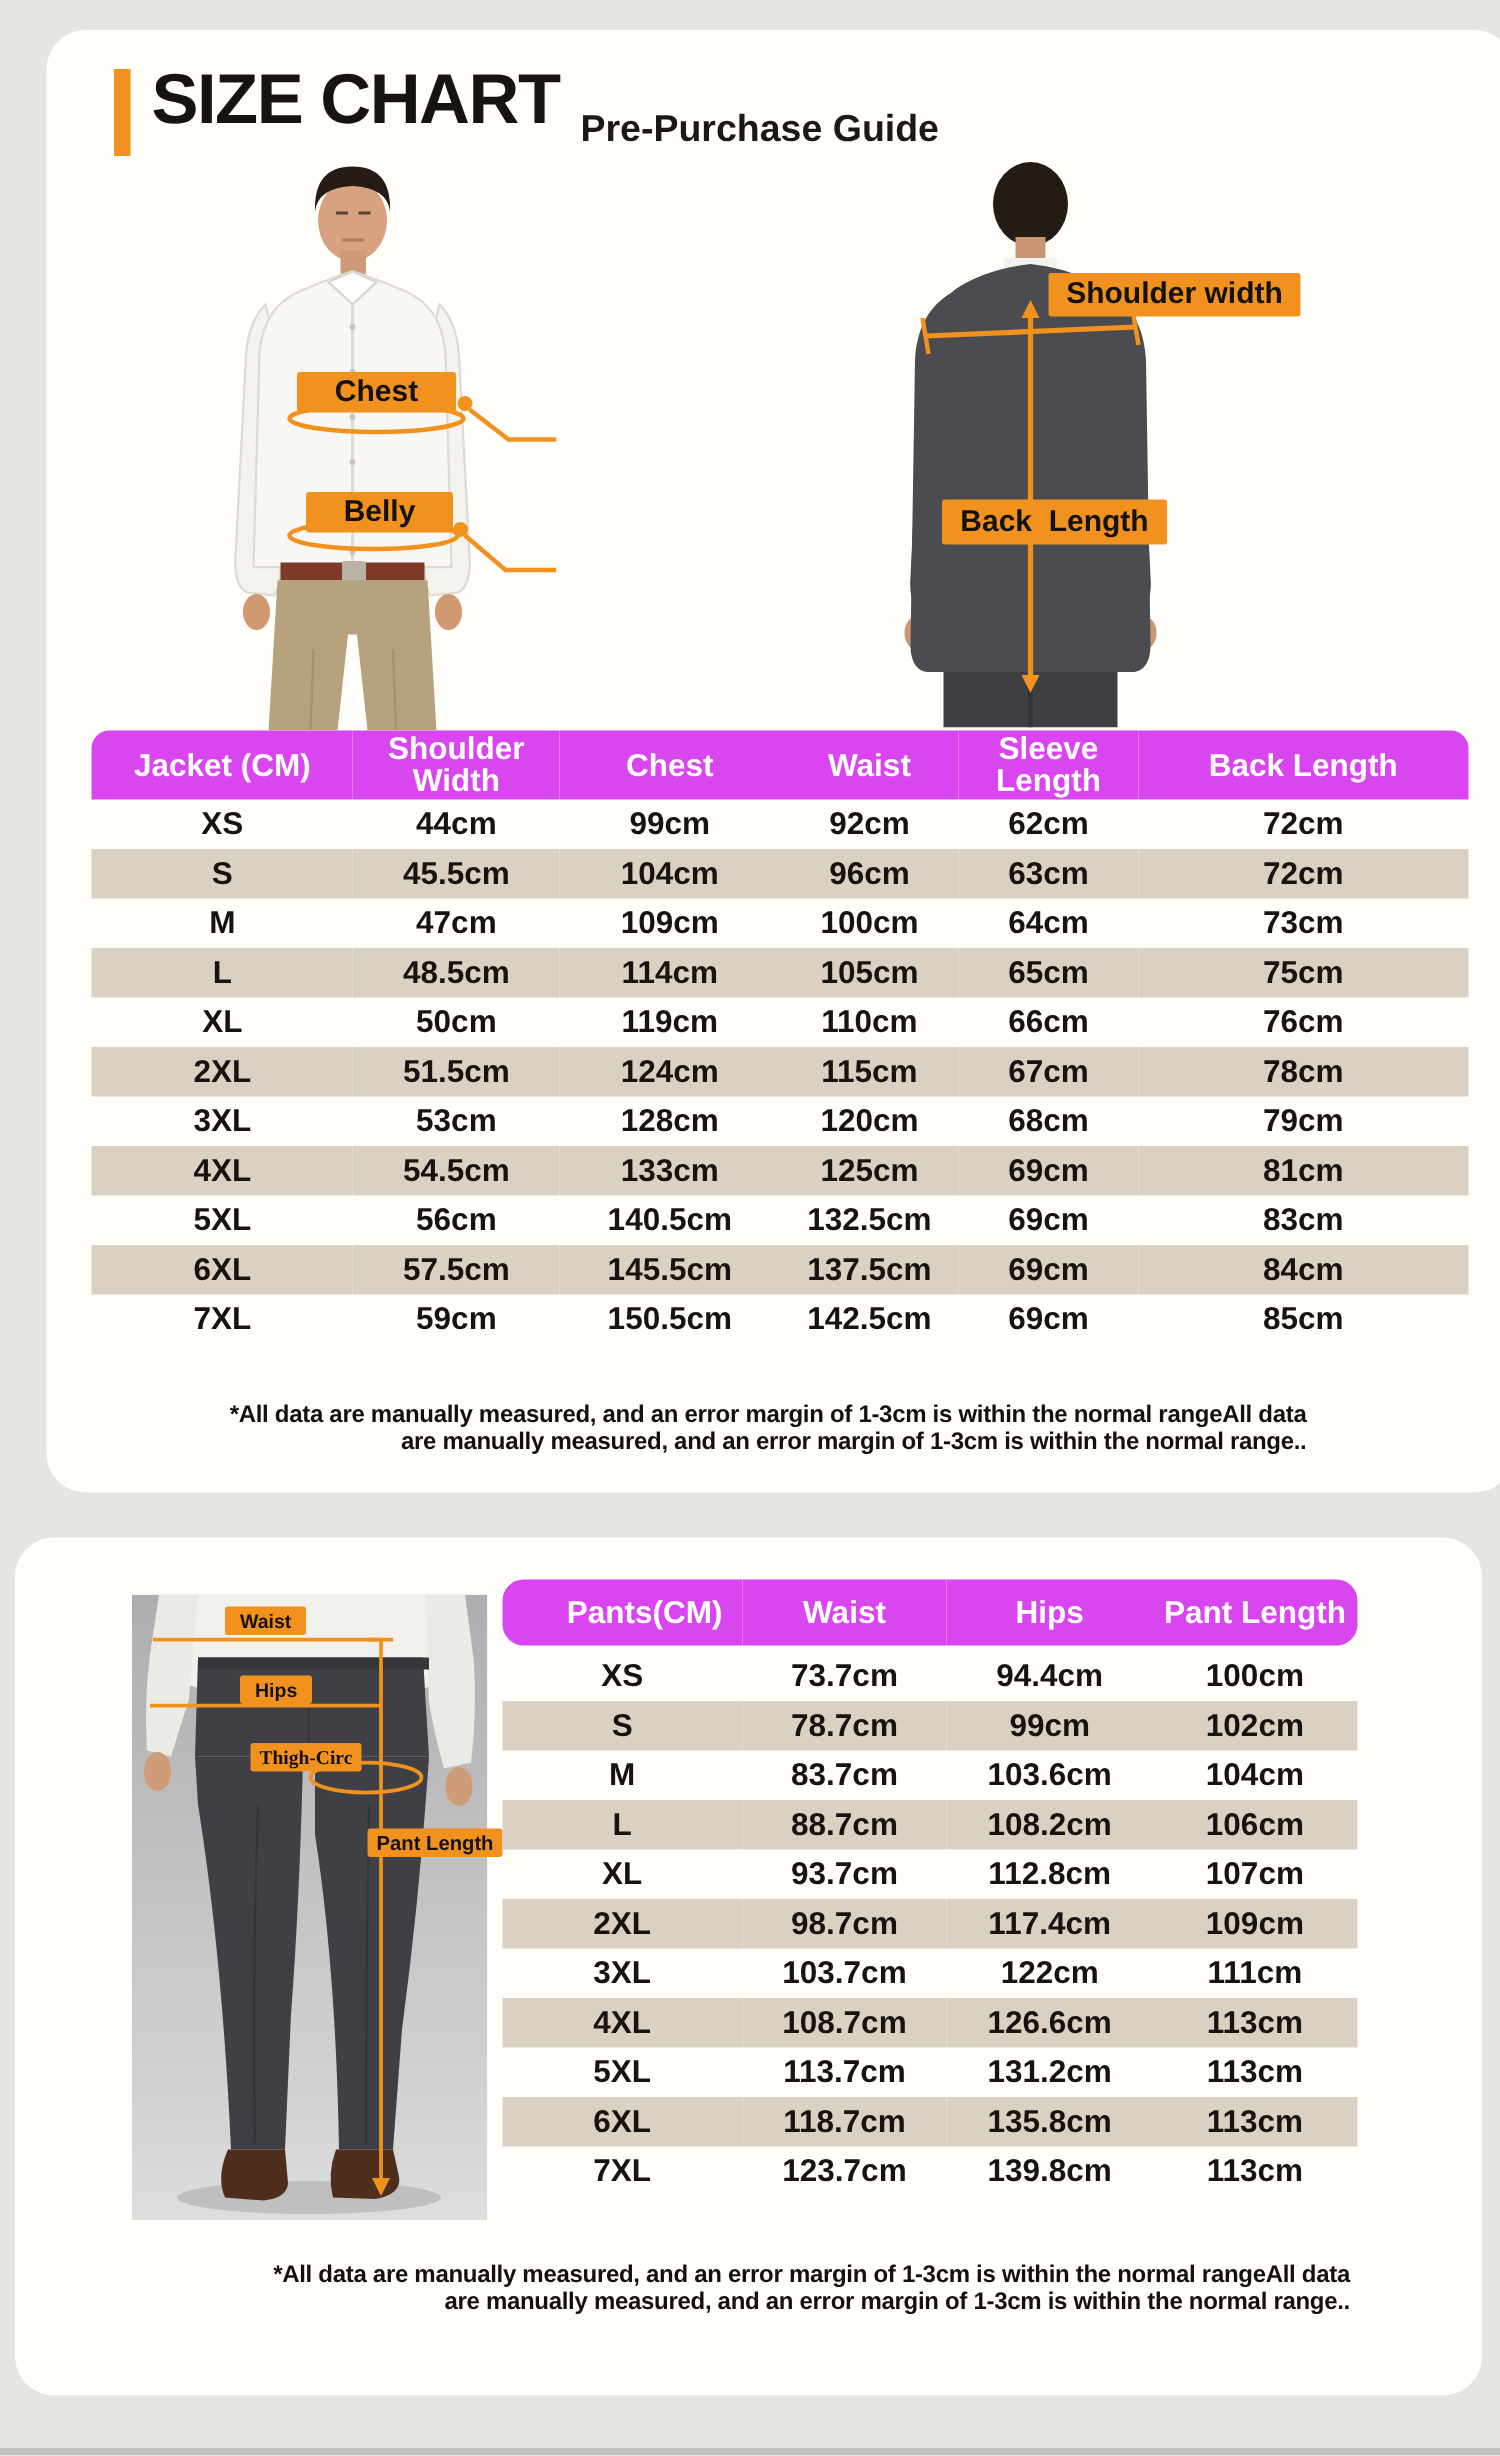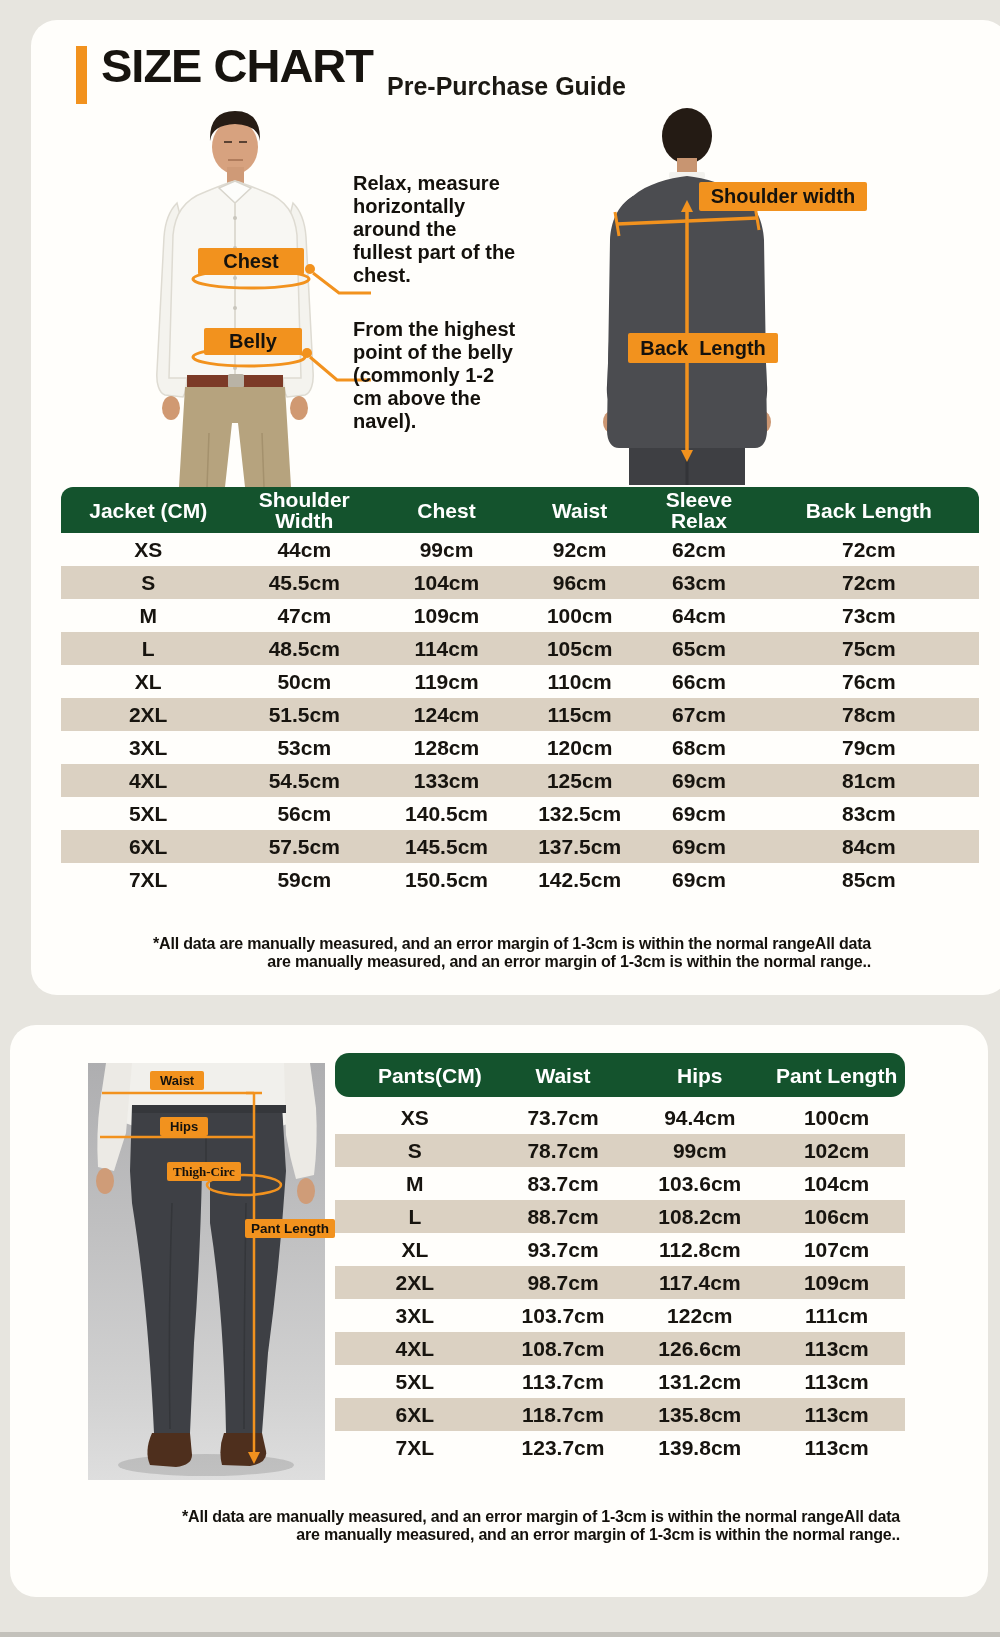--- a/index.html
+++ b/index.html
@@ -18,21 +18,21 @@
   #figures{position:absolute;left:0;top:80px;width:978px;height:387px;}
   #figures svg{position:absolute;}
   .chip{position:absolute;background:#F2921E;color:#15120d;font-weight:bold;
         text-align:center;border-radius:2px;white-space:nowrap;}
   .chip.big{font-size:20px;height:27px;line-height:27px;}
   .note{position:absolute;width:164px;font-size:20px;font-weight:bold;line-height:23px;color:#14110c;}
 
   
   table{border-collapse:collapse;table-layout:fixed;position:absolute;}
   th,td{text-align:center;vertical-align:middle;padding:0;}
-  thead th{background:#14532d;color:#ffffff;font-size:21px;line-height:21px;font-weight:bold;}
+  thead th{background:#d946ef;color:#ffffff;font-size:21px;line-height:21px;font-weight:bold;}
   tbody td{font-size:21px;font-weight:bold;color:#17140f;height:33px;}
   tbody tr.alt{background:#dbd1c2;}
   #jacket-table{left:30px;top:467px;width:918px;}
   #jacket-table thead th{height:46px;}
   #jacket-table thead th:first-child{border-radius:12px 0 0 0;}
   #jacket-table thead th:last-child{border-radius:0 12px 0 0;}
   #pants-table{left:325px;top:28px;width:570px;}
   #pants-table thead th{height:44px;}
   #pants-table thead th:first-child{border-radius:14px 0 0 14px;padding-left:30px;}
   #pants-table thead th:last-child{border-radius:0 14px 14px 0;}
@@ -116,42 +116,40 @@
       </g>
       <g stroke="#F2921E" fill="#F2921E">
         <path d="M106 112 L106 352" stroke-width="3.5"></path>
         <polygon points="106,100 100,112 112,112" stroke="none"></polygon>
         <polygon points="106,362 100,350 112,350" stroke="none"></polygon>
       </g>
     </svg>
 
     <div class="chip big" style="left:167px;top:148px;width:106px;">Chest</div>
     <div class="chip big" style="left:173px;top:228px;width:98px;">Belly</div>
-    <div class="note" style="left:322px;top:72px;">Relax, measure horizontally around the fullest part of the chest.</div>
-    <div class="note" style="left:322px;top:218px;">From the highest point of the belly (commonly 1-2 cm above the navel).</div>
     <div class="chip big" style="left:668px;top:82px;width:168px;height:29px;line-height:29px;">Shoulder width</div>
     <div class="chip big" style="left:597px;top:233px;width:150px;height:30px;line-height:30px;white-space:pre;">Back  Length</div>
   </div>
 
   <table id="jacket-table">
     <colgroup>
         <col style="width:19%">
         <col style="width:15%">
         <col style="width:16%">
         <col style="width:13%">
         <col style="width:13%">
         <col style="width:24%">
       </colgroup>
     <thead>
       <tr>
         <th>Jacket (CM)</th>
         <th>Shoulder Width</th>
         <th>Chest</th>
         <th>Waist</th>
-        <th>Sleeve Relax</th>
+        <th>Sleeve Length</th>
         <th>Back Length</th>
       </tr>
     </thead>
     <tbody>
       <tr>
           <td>XS</td>
           <td>44cm</td>
           <td>99cm</td>
           <td>92cm</td>
           <td>62cm</td>

